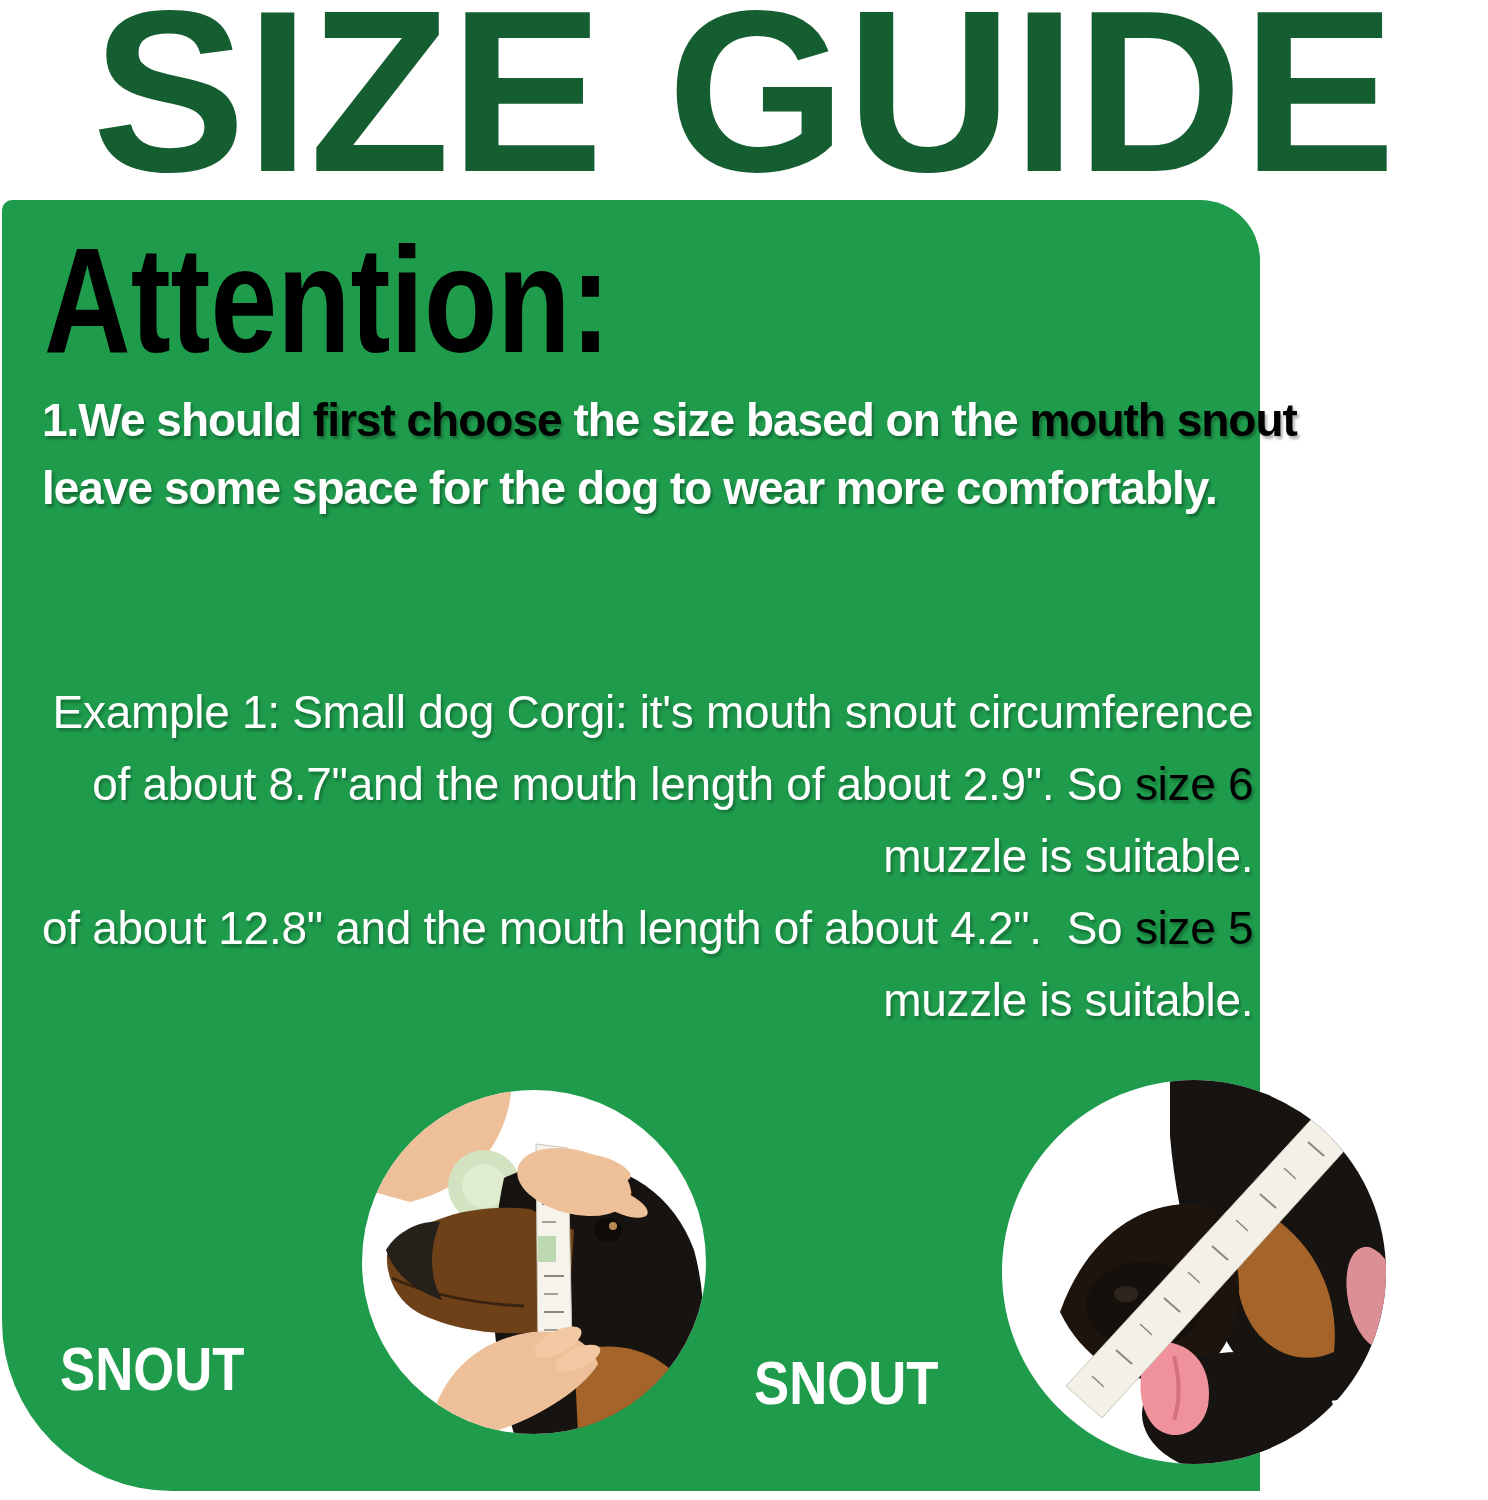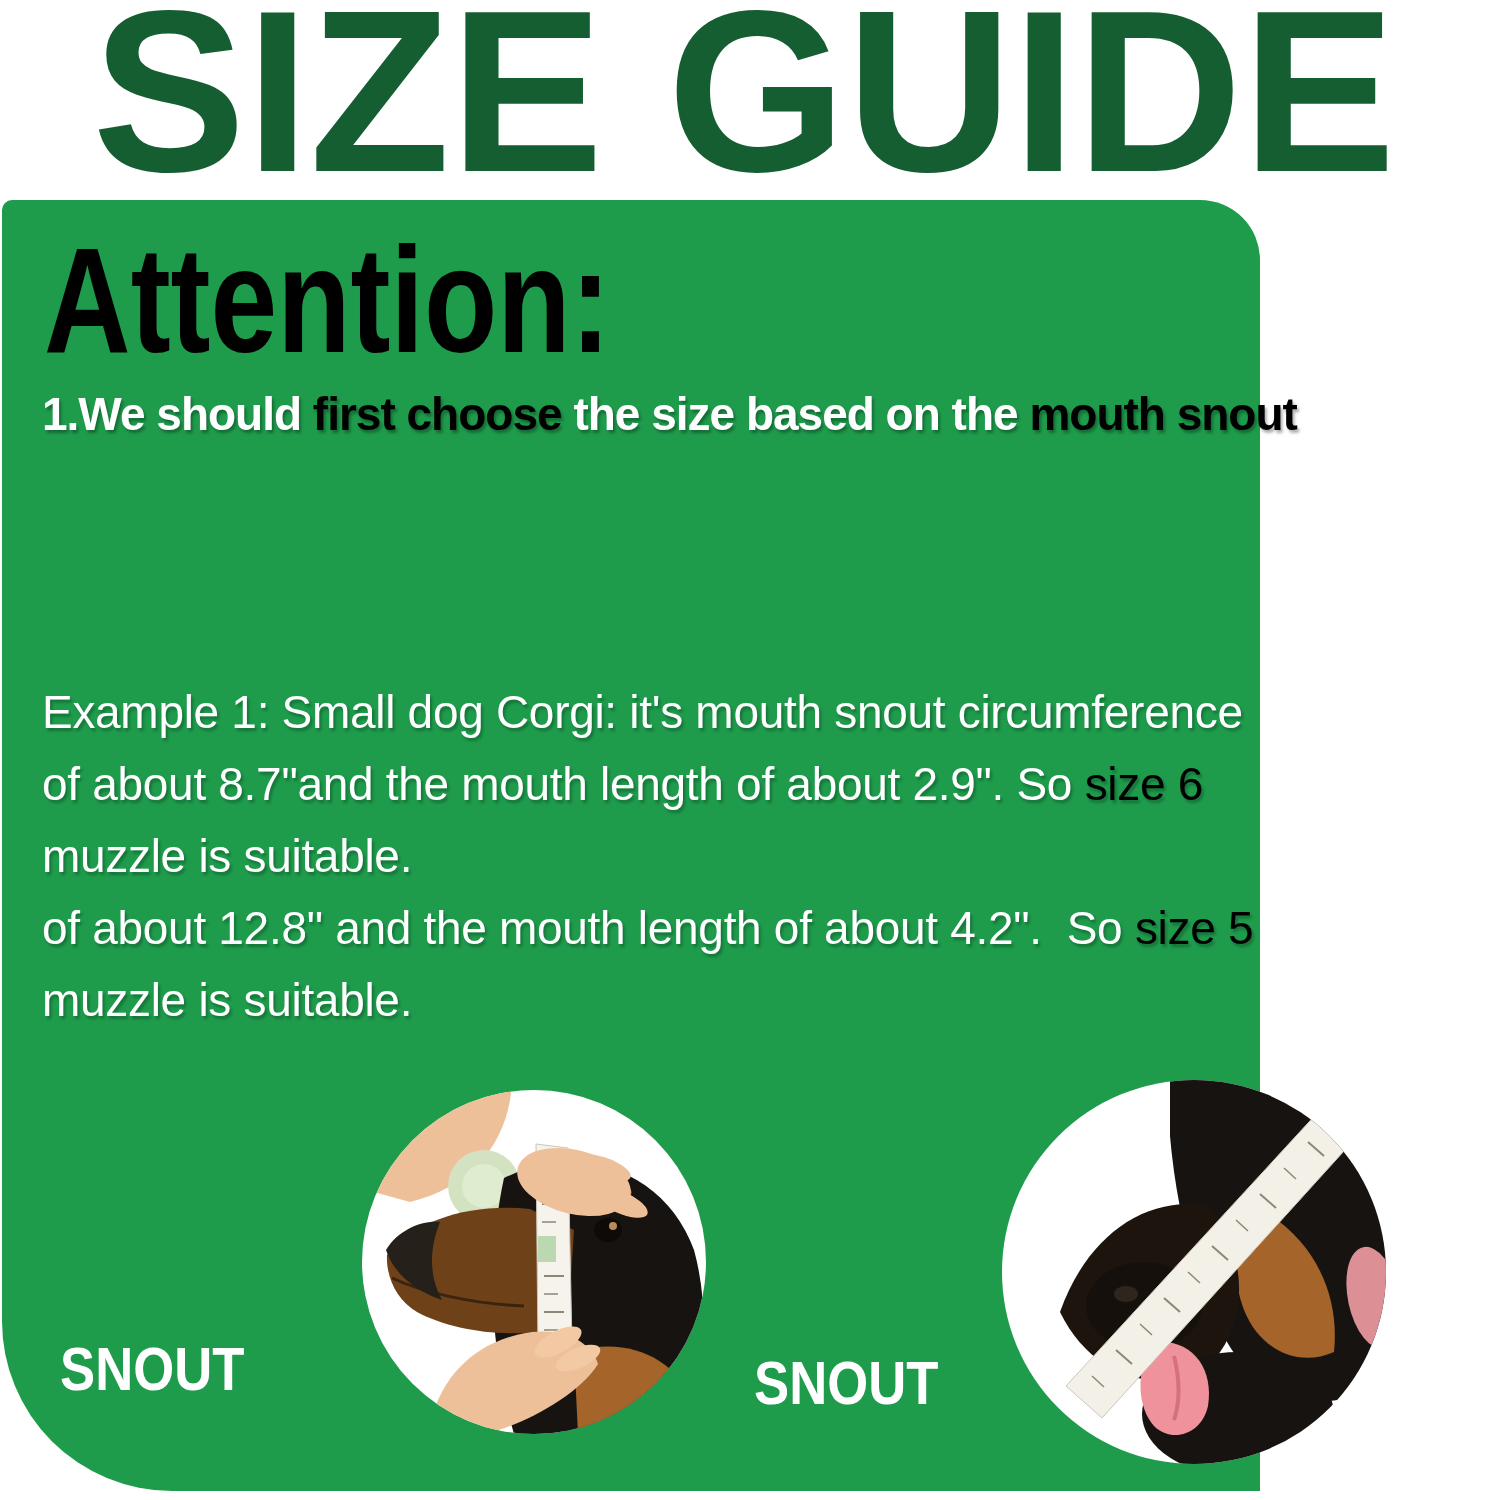--- a/index.html
+++ b/index.html
@@ -41,20 +41,21 @@
     letter-spacing:-1px;white-space:pre;
     text-shadow:2px 3px 3px rgba(0,0,0,0.32);
   }
   .examples{
     position:absolute;left:42px;top:676px;
   }
   .examples .line{
     font-size:46px;line-height:72px;font-weight:normal;
     letter-spacing:-0.3px;white-space:pre;
     text-shadow:2px 3px 3px rgba(0,0,0,0.28);
+    text-align:right;
   }
   .seg-w{color:#ffffff;}
   .seg-b{color:#000000;}
   .figure-circle{
     position:absolute;border-radius:50%;
     background:#ffffff;overflow:hidden;
   }
   .circle-left{left:362px;top:1090px;width:344px;height:344px;}
   .circle-right{left:1002px;top:1080px;width:384px;height:384px;}
   .figure-label{
@@ -71,22 +72,23 @@
 </style>
 </head>
 <body>
 
 <div class="page-title">SIZE GUIDE</div>
 
 <div class="panel">
 
   <div class="attention-heading" style="position:absolute;left:42px;top:30px;">Attention:</div>
 
-  <div class="instructions" style="position:absolute;left:40px;top:180px;">
+  <div class="instructions" style="position:absolute;left:40px;top:186px;">
     <div class="line"><span class="seg-w">1.We should </span><span class="seg-b">first choose </span><span class="seg-w">the size based on the </span><span class="seg-b">mouth snout</span></div>
+    <div class="line"><span class="seg-w">leave some space for the dog to wear more comfortably.</span></div>
   </div>
 
   <div class="examples" style="position:absolute;left:40px;top:476px;">
     <div class="line"><span class="seg-w">Example 1: Small dog Corgi: it's mouth snout circumference</span></div>
     <div class="line"><span class="seg-w">of about 8.7"and the mouth length of about 2.9". So </span><span class="seg-b">size 6</span></div>
     <div class="line"><span class="seg-w">muzzle is suitable.</span></div>
     <div class="line"><span class="seg-w">of about 12.8" and the mouth length of about 4.2".  So </span><span class="seg-b">size 5</span></div>
     <div class="line"><span class="seg-w">muzzle is suitable.</span></div>
   </div>
 

